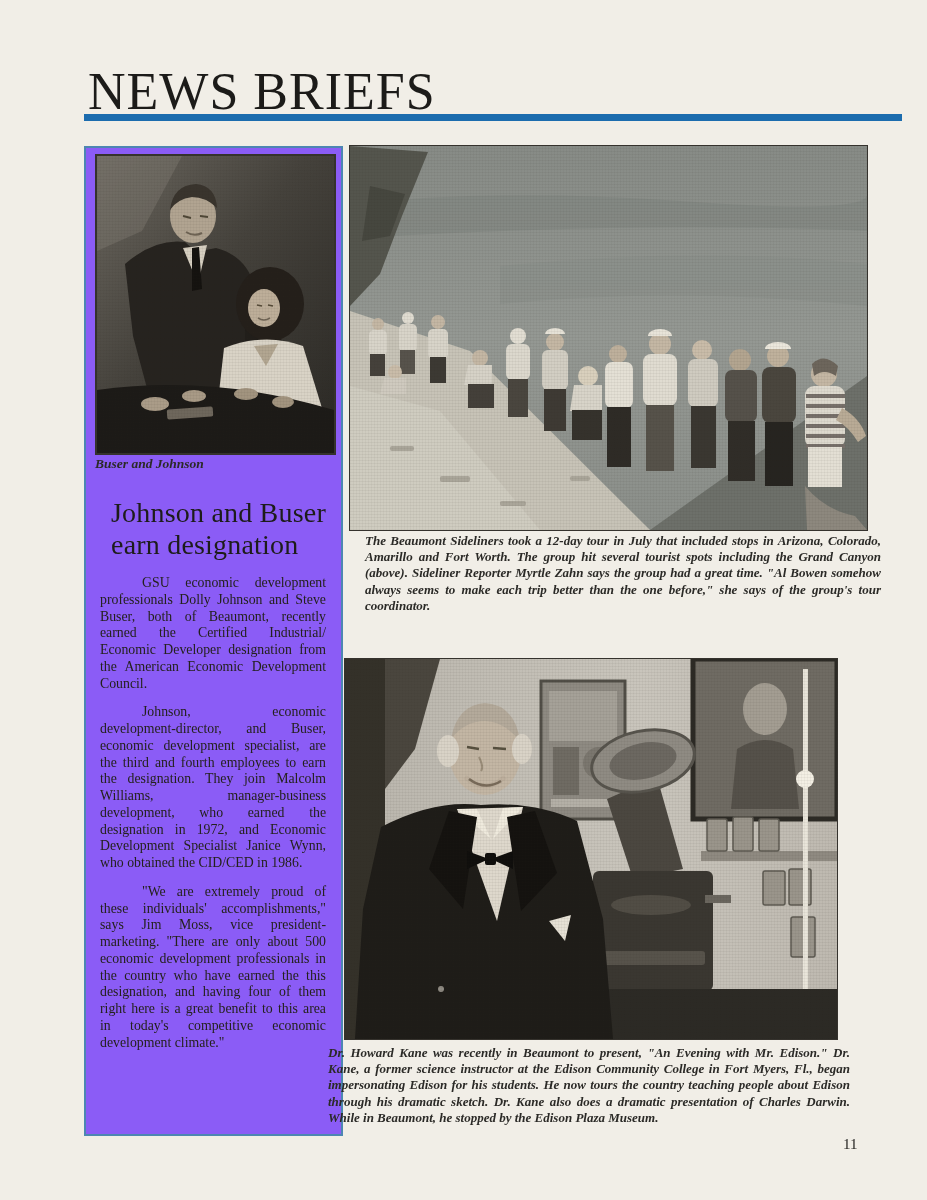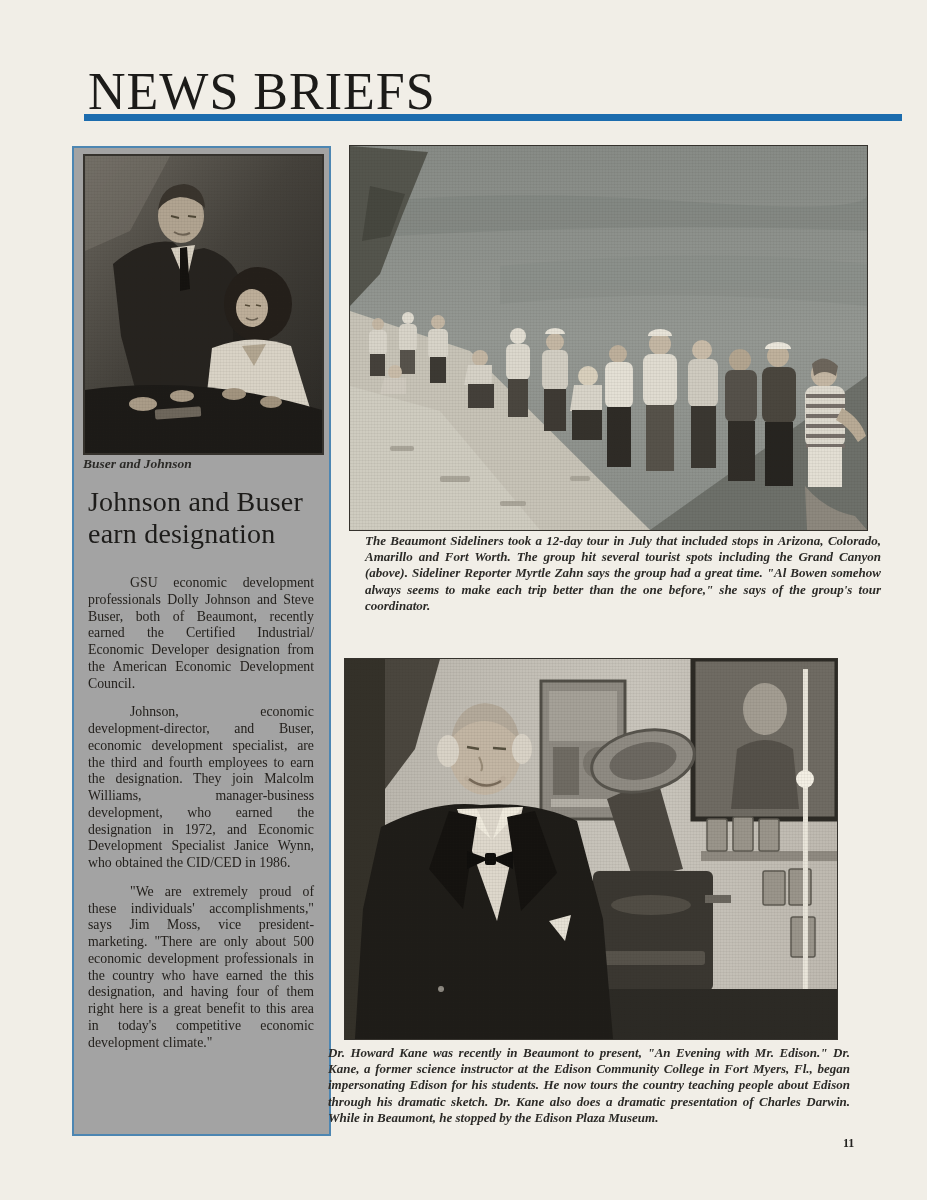--- a/index.html
+++ b/index.html
@@ -13,22 +13,22 @@
     position:absolute;left:88px;top:62px;width:600px;
     font-size:52px;letter-spacing:1px;color:#1c1b19;font-weight:400;
     font-family:"Liberation Serif","DejaVu Serif",serif;
   }
   .title-rule{
     position:absolute;left:84px;top:114px;width:818px;height:7px;
     background:#1c6cae;
   }
   
   .article-box{
-    position:absolute;left:72px;top:146px;width:255px;height:986px;
-    border:2px solid #4d86b2;background:#a3a3a3;text-decoration:underline;
+    position:absolute;left:84px;top:146px;width:255px;height:986px;
+    border:2px solid #4d86b2;background:#8b5cf6;text-decoration:underline;
   }
   .photo{position:absolute;overflow:hidden;border:1px solid #35322d;background:#8a867e;}
   .photo svg{display:block;width:100%;height:100%;}
   .photo::after{
     content:"";position:absolute;inset:0;pointer-events:none;
     background:
       repeating-linear-gradient(0deg, rgba(40,34,26,0.05) 0 1px, rgba(0,0,0,0) 1px 3px),
       repeating-linear-gradient(90deg, rgba(40,34,26,0.04) 0 1px, rgba(0,0,0,0) 1px 3px);
   }
   .photo-left{left:9px;top:6px;width:237px;height:297px;border-width:2px;}
@@ -49,21 +49,21 @@
   .photo-sideliners{left:349px;top:145px;width:517px;height:384px;}
   .caption{
     position:absolute;font-style:italic;font-weight:bold;font-size:13px;
     line-height:16.2px;color:#2b2a27;text-align:justify;
   }
   .caption-sideliners{left:365px;top:533px;width:516px;}
   .photo-edison{left:344px;top:658px;width:492px;height:380px;}
   .caption-edison{left:328px;top:1045px;width:522px;}
   .page-number{
     position:absolute;left:843px;top:1136px;
-    font-size:12px;font-weight:bold;color:#252422;
+    font-size:15px;font-weight:normal;color:#252422;
   }
 </style>
 </head>
 <body>
 
 <div class="page">
 
   <div class="title">NEWS BRIEFS</div>
   <div class="title-rule"></div>
 
@@ -106,21 +106,21 @@
         <ellipse cx="58" cy="248" rx="14" ry="7" fill="#aa9c88"></ellipse>
         <ellipse cx="97" cy="240" rx="12" ry="6" fill="#a89a86"></ellipse>
         <ellipse cx="149" cy="238" rx="12" ry="6" fill="#a2947f"></ellipse>
         <ellipse cx="186" cy="246" rx="11" ry="6" fill="#a2947f"></ellipse>
         <rect x="70" y="252" width="46" height="10" rx="2" fill="#6e675c" transform="rotate(-4 93 257)"></rect>
       </svg>
     </figure>
 
     <figcaption class="caption-small">Buser and Johnson</figcaption>
 
-    <h2 class="headline" style="margin:6px;font-weight:500;">Johnson and Buser earn designation</h2>
+    <h2 class="headline" style="margin:17px;font-weight:500;">Johnson and Buser earn designation</h2>
 
     <div class="body-text">
       <p>GSU economic development professionals Dolly Johnson and Steve Buser, both of Beaumont, recently earned the Certified Industrial/ Economic Developer designation from the American Economic Development Council.</p>
       <p>Johnson, economic development-director, and Buser, economic development specialist, are the third and fourth employees to earn the designation.  They join Malcolm Williams, manager-business development, who earned the designation in 1972, and Economic Development Specialist Janice Wynn, who obtained the CID/CED in 1986.</p>
       <p>"We are extremely proud of these individuals' accomplishments," says Jim Moss, vice president-marketing.  "There are only about 500 economic development professionals in the country who have earned the this designation, and having four of them right here is a great benefit to this area in today's competitive economic development climate."</p>
     </div>
   </div>
 
   <figure class="photo photo-sideliners" style="margin:0;">
     <svg viewBox="0 0 517 384" preserveAspectRatio="none">

